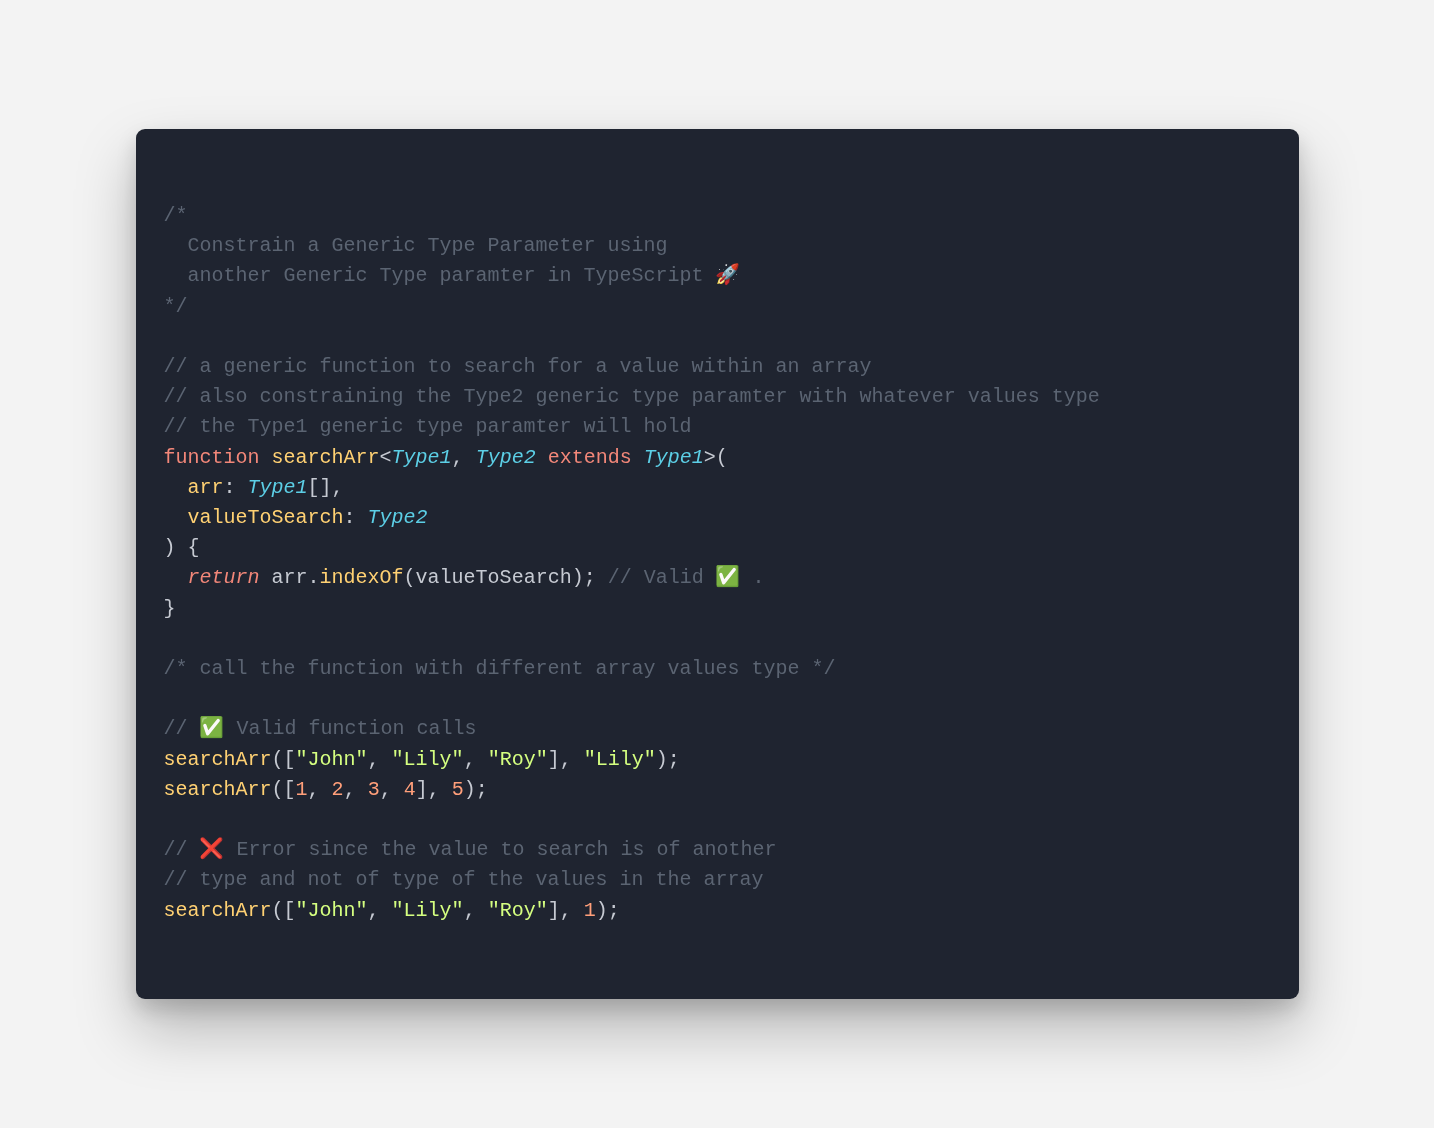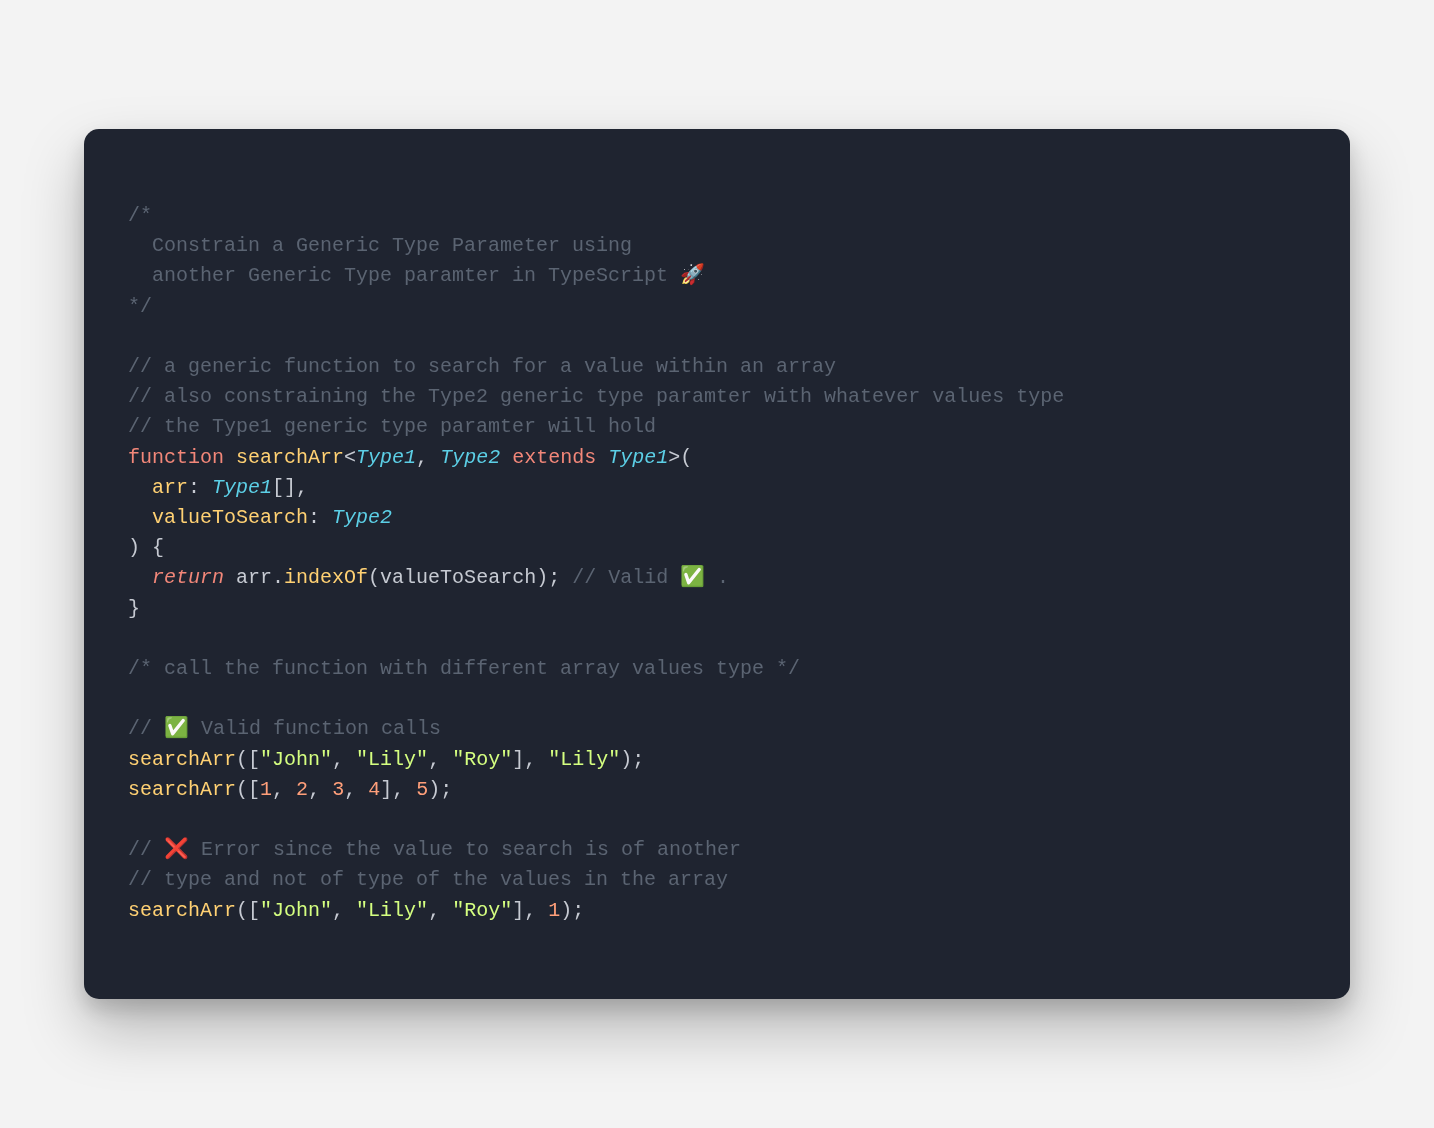--- a/index.html
+++ b/index.html
@@ -6,26 +6,26 @@
   body {
     background: #f3f3f3;
     width: 1434px;
     height: 1128px;
     display: flex;
     align-items: center;
     justify-content: center;
     font-family: ui-monospace, "SF Mono", Menlo, Consolas, "Liberation Mono", monospace;
   }
   .card {
-    width: 1266px;
+    width: 1163px;
     height: 870px;
     background: #1f2430;
-    border-radius: 15px;
+    border-radius: 9px;
     box-shadow: 0 30px 60px rgba(0,0,0,0.25), 0 10px 20px rgba(0,0,0,0.15);
-    padding: 72px 28px 28px 44px;
+    padding: 72px 28px 28px 28px;
     overflow: hidden;
   }
   pre.code {
     font-family: ui-monospace, "SF Mono", Menlo, Consolas, "Liberation Mono", monospace;
     font-size: 20px;
     line-height: 30.2px;
     color: #c6cad2;
     white-space: pre;
   }
   .tok-comment { color: #5b6472; }

